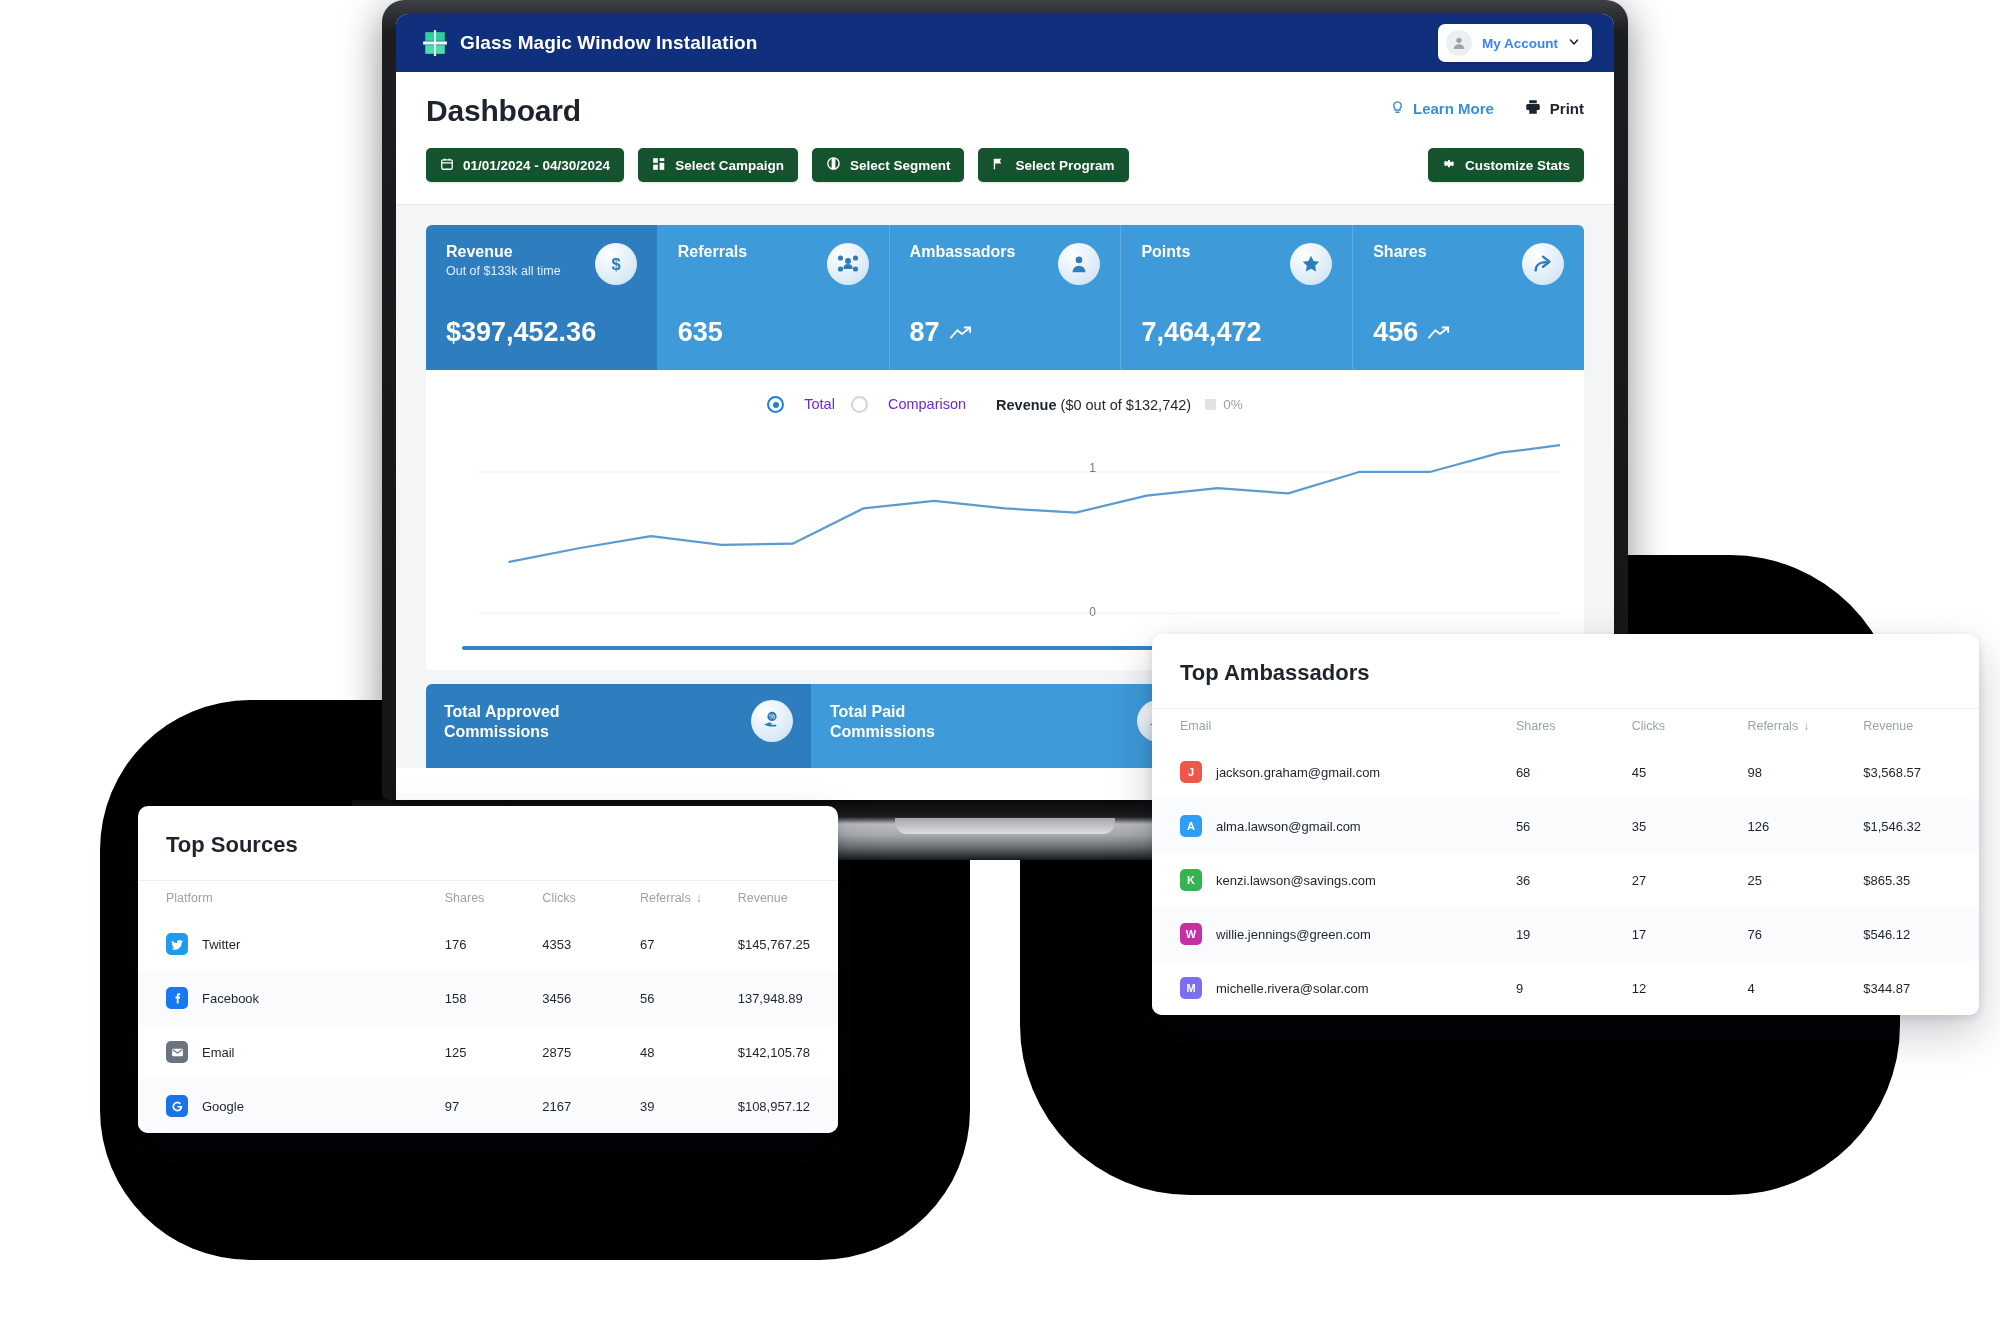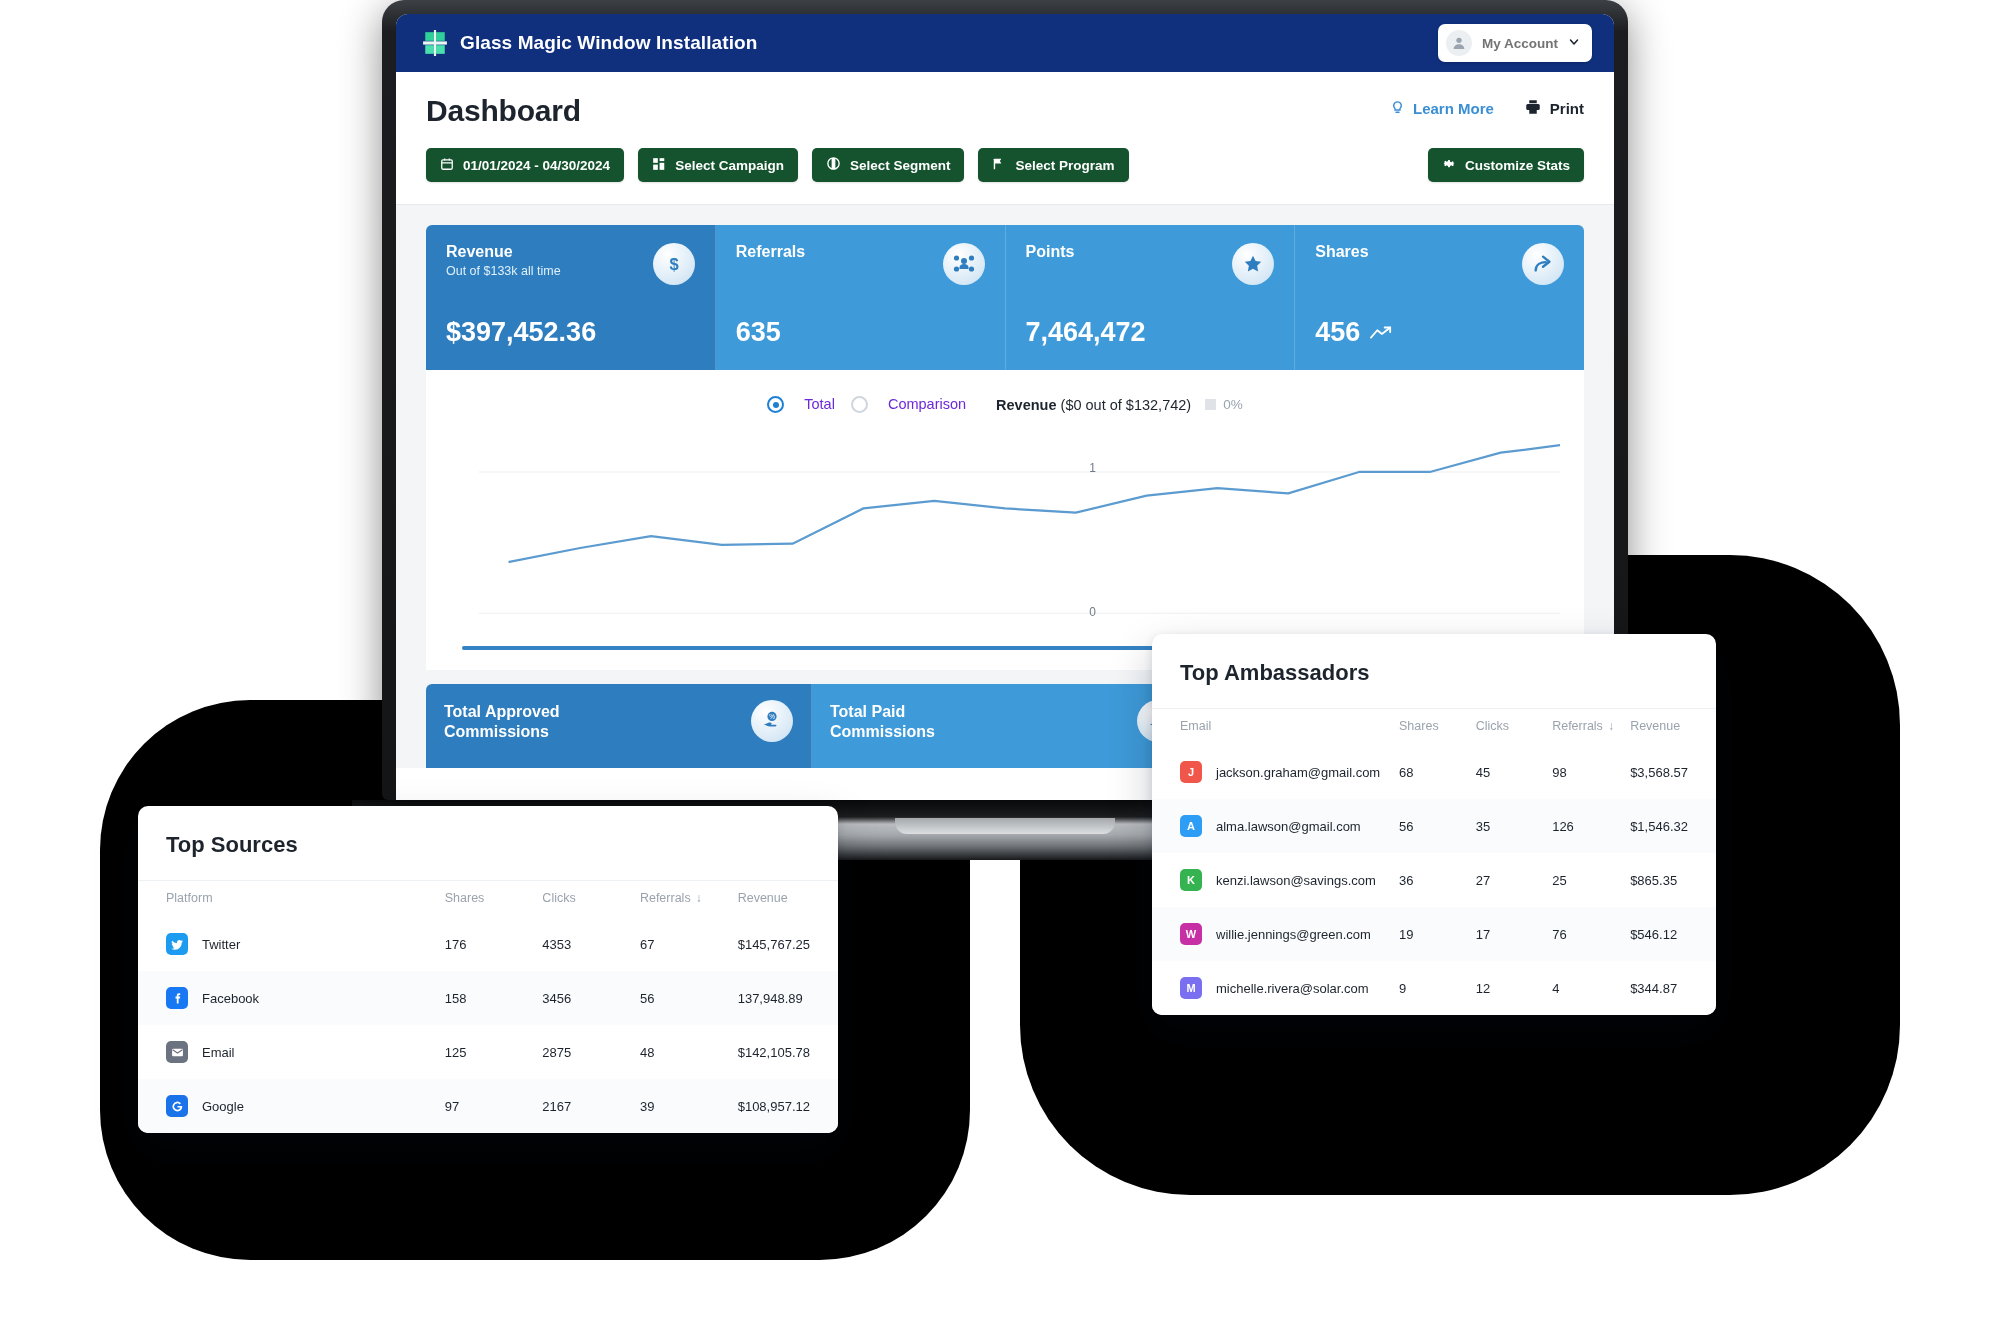--- a/index.html
+++ b/index.html
@@ -57,21 +57,21 @@
   .brand-name { color:#fff; font-size:19px; font-weight:bold; letter-spacing:.1px; }
   .account-chip {
     position:absolute; right:22px; top:50%; transform:translateY(-50%);
     background:#fff; border-radius:7px; height:38px; display:flex; align-items:center;
     gap:10px; padding: 0 12px 0 8px; box-shadow:0 1px 3px rgba(0,0,0,.2);
   }
   .avatar-circle {
     width:26px;height:26px;border-radius:50%;background:#eceff2;
     display:flex;align-items:center;justify-content:center;
   }
-  .account-label { font-size:13.5px; color:#737373; font-weight:bold; }
+  .account-label { font-size:13.5px; color:#3b82f6; font-weight:bold; }
   .chev { width:12px;height:12px; }
 
   
   .page-head { padding: 22px 30px 0 30px; position:relative; }
   .page-title { font-size:30px; font-weight:bold; color:#1d242e; letter-spacing:-.2px; }
   .head-actions {
     position:absolute; right:30px; top:26px; display:flex; align-items:center; gap:30px;
   }
   .head-action { display:flex; align-items:center; gap:8px; font-size:15px; }
   .link-blue { color:#3a8fd4; font-weight:bold; }
@@ -152,21 +152,21 @@
     display:flex; align-items:center; justify-content:center;
   }
 
   
   .float-card {
     position:absolute; background:#fff; border-radius:10px;
     box-shadow: 0 18px 44px rgba(10,20,35,.22), 0 3px 10px rgba(10,20,35,.12);
     overflow:hidden;
   }
   #card-sources { left:138px; top:806px; width:700px; }
-  #card-ambassadors { left:1152px; top:634px; width:564px; }
+  #card-ambassadors { left:1152px; top:634px; width:827px; }
 
   .card-head { padding: 26px 28px 22px 28px; }
   .card-title { font-size:22px; font-weight:bold; color:#1d242e; }
   .tbl { width:100%; border-collapse:collapse; }
   .tbl thead th {
     font-size:12.5px; color:#9aa3ad; font-weight:normal; text-align:left;
     padding: 10px 0 12px 0; border-top:1px solid #eef1f4;
   }
   .tbl tbody td {
     font-size:13px; color:#1d242e; padding: 16px 0; background:#fff;
@@ -332,20 +332,38 @@
               <circle cx="4.5" cy="17" r="2.6"></circle>
                   <circle cx="19.5" cy="17" r="2.6"></circle>
               <path d="M12 12c-2.6 0-4.5 1.5-4.5 3.4V17h9v-1.6C16.5 13.5 14.6 12 12 12z"></path>
             </svg>
           </div>
           <div class="kpi-value">
             <span>635</span>
           </div>
         </div>
 
+        <div class="kpi idle">
+          <div class="kpi-label">Ambassadors</div>
+          <div class="kpi-icon">
+            <svg width="22" height="22" viewBox="0 0 24 24" fill="#2e7dbe">
+              <circle cx="12" cy="7.5" r="3.6"></circle>
+                  <path d="M5 21c0-4 3.2-7 7-7s7 3 7 7z"></path>
+            </svg>
+          </div>
+          <div class="kpi-value">
+            <span>87</span>
+            <span>
+              <svg width="22" height="16" viewBox="0 0 24 16" fill="none" stroke="#fff" stroke-width="2" stroke-linecap="round" stroke-linejoin="round">
+                <polyline points="1,13 8,5 13,9 22,2"></polyline>
+                    <polyline points="16,2 22,2 22,7"></polyline>
+              </svg>
+            </span>
+          </div>
+        </div>
 
         <div class="kpi idle">
           <div class="kpi-label">Points</div>
           <div class="kpi-icon">
             <svg width="22" height="22" viewBox="0 0 24 24" fill="#2e7dbe">
               <path d="M12 3l2.8 5.7 6.2.9-4.5 4.4 1.1 6.2L12 17.3 6.4 20.2l1.1-6.2L3 9.6l6.2-.9z"></path>
             </svg>
           </div>
           <div class="kpi-value">
             <span>7,464,472</span>

